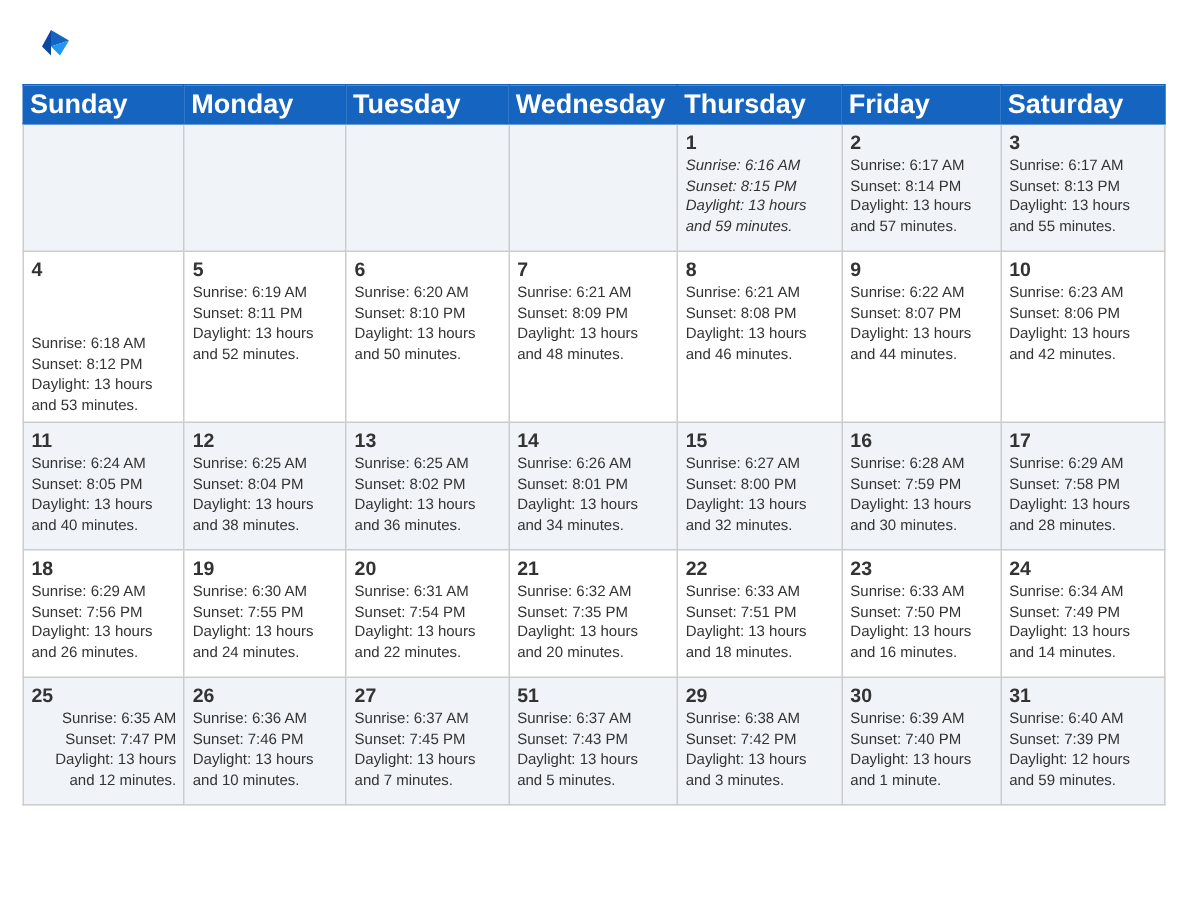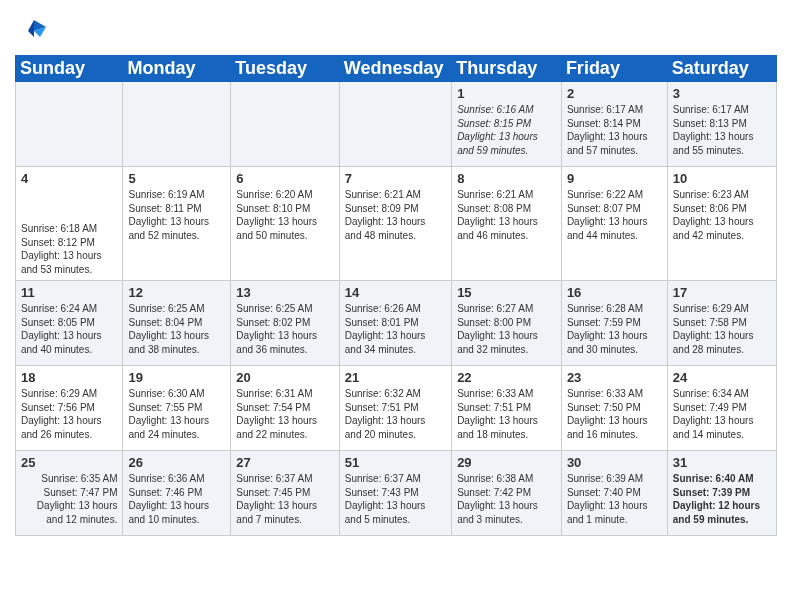--- a/index.html
+++ b/index.html
@@ -269,21 +269,21 @@
         <td>
           <span class="day-num">20</span>
           <div class="cell-content" style="white-space: pre-line;">Sunrise: 6:31 AM
 Sunset: 7:54 PM
 Daylight: 13 hours
 and 22 minutes.</div>
         </td>
         <td>
           <span class="day-num">21</span>
           <div class="cell-content" style="white-space: pre-line;">Sunrise: 6:32 AM
-Sunset: 7:51 PM
+Sunset: 7:35 PM
 Daylight: 13 hours
 and 20 minutes.</div>
         </td>
         <td>
           <span class="day-num">22</span>
           <div class="cell-content" style="white-space: pre-line;">Sunrise: 6:33 AM
 Sunset: 7:51 PM
 Daylight: 13 hours
 and 18 minutes.</div>
         </td>
@@ -340,20 +340,20 @@
         </td>
         <td>
           <span class="day-num">30</span>
           <div class="cell-content" style="white-space: pre-line;">Sunrise: 6:39 AM
 Sunset: 7:40 PM
 Daylight: 13 hours
 and 1 minute.</div>
         </td>
         <td>
           <span class="day-num">31</span>
-          <div class="cell-content" style="white-space: pre-line; font-weight: bold;">Sunrise: 6:40 AM
+          <div class="cell-content" style="white-space: pre-line;">Sunrise: 6:40 AM
 Sunset: 7:39 PM
 Daylight: 12 hours
 and 59 minutes.</div>
         </td>
       </tr>
     </tbody>
 </table>
 
 </body></html>

